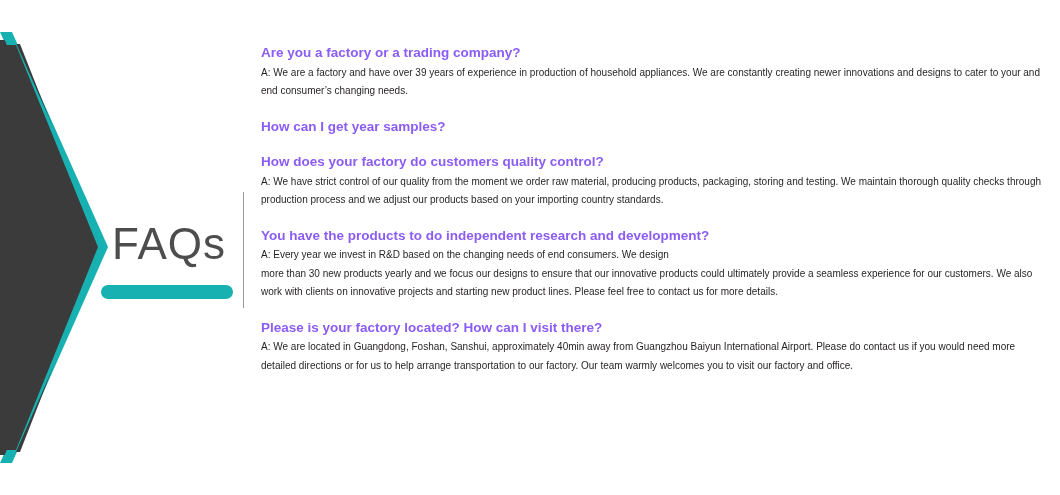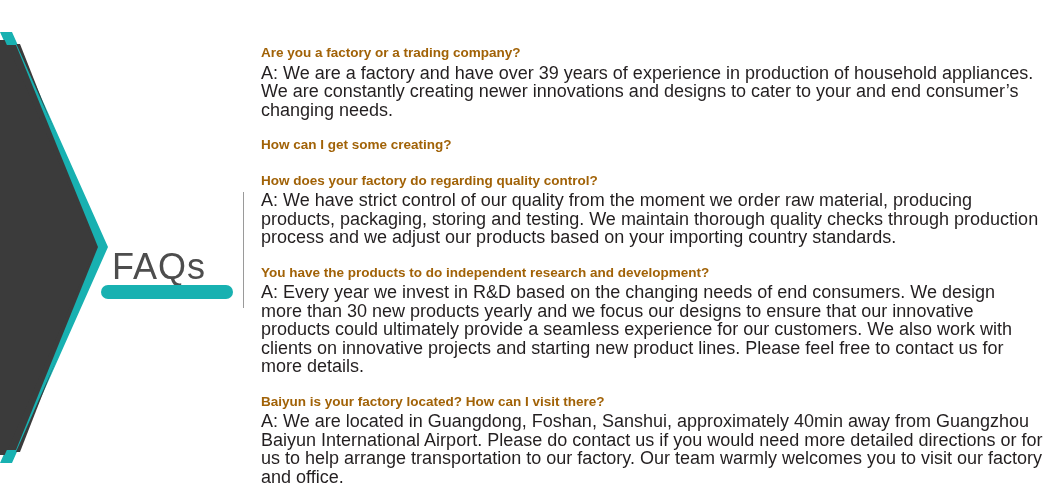--- a/index.html
+++ b/index.html
@@ -29,27 +29,26 @@
     height: 495px;
   }
   .left-graphic svg {
     display: block;
   }
 
   .faq-title {
     position: absolute;
     left: 112px;
     top: 222px;
-    font-size: 36px;
+    font-size: 44px;
     line-height: 1;
     color: #4d4d4d;
     letter-spacing: 1px;
     font-family: "Liberation Sans", sans-serif;
     font-weight: 400;
-    margin-top: 27px;
   }
 
   .faq-underline {
     position: absolute;
     left: 101px;
     top: 285px;
     width: 132px;
     height: 14px;
     background: #18b1b1;
     border-radius: 7px;
@@ -71,29 +70,29 @@
     top: 44px;
     width: 785px;
   }
   .faq-item {
     margin-bottom: 17px;
   }
   .faq-item:last-child {
     margin-bottom: 0;
   }
   .faq-q {
-    color: #a16207;
+    color: #8b5cf6;
     font-weight: bold;
     font-size: 13.5px;
     line-height: 18.5px;
     margin: 0 0 1px 0;
   }
   .faq-a {
     color: #231f20;
-    font-size: 18px;
+    font-size: 10px;
     line-height: 18.5px;
     margin: 0;
     white-space: pre-line;
   }
 </style>
 </head>
 <body>
 
 <div class="page">
 
@@ -115,33 +114,33 @@
   <div class="divider"></div>
 
   <div class="content">
 
     <div class="faq-item">
       <p class="faq-q">Are you a factory or a trading company?</p>
       <p class="faq-a">A: We are a factory and have over 39 years of experience in production of household appliances. We are constantly creating newer innovations and designs to cater to your and end consumer’s changing needs.</p>
     </div>
 
     <div class="faq-item">
-      <p class="faq-q">How can I get some creating?</p>
+      <p class="faq-q">How can I get year samples?</p>
     </div>
 
     <div class="faq-item">
-      <p class="faq-q">How does your factory do regarding quality control?</p>
+      <p class="faq-q">How does your factory do customers quality control?</p>
       <p class="faq-a">A: We have strict control of our quality from the moment we order raw material, producing products, packaging, storing and testing. We maintain thorough quality checks through production process and we adjust our products based on your importing country standards.</p>
     </div>
 
     <div class="faq-item">
       <p class="faq-q">You have the products to do independent research and development?</p>
       <p class="faq-a">A: Every year we invest in R&amp;D based on the changing needs of end consumers.  We design
 more than 30 new products yearly and we focus our designs to ensure that our innovative products could ultimately provide a seamless experience for our customers. We also work with clients on innovative projects and starting new product lines. Please feel free to contact us for more details.</p>
     </div>
 
     <div class="faq-item">
-      <p class="faq-q">Baiyun is your factory located? How can I visit there?</p>
+      <p class="faq-q">Please is your factory located? How can I visit there?</p>
       <p class="faq-a">A: We are located in Guangdong, Foshan, Sanshui, approximately 40min away from  Guangzhou Baiyun International Airport. Please do contact us if you would need more detailed directions or for us to help arrange transportation to our factory. Our team warmly welcomes you to visit our factory and office.</p>
     </div>
 
   </div>
 </div>
 
 </body></html>

